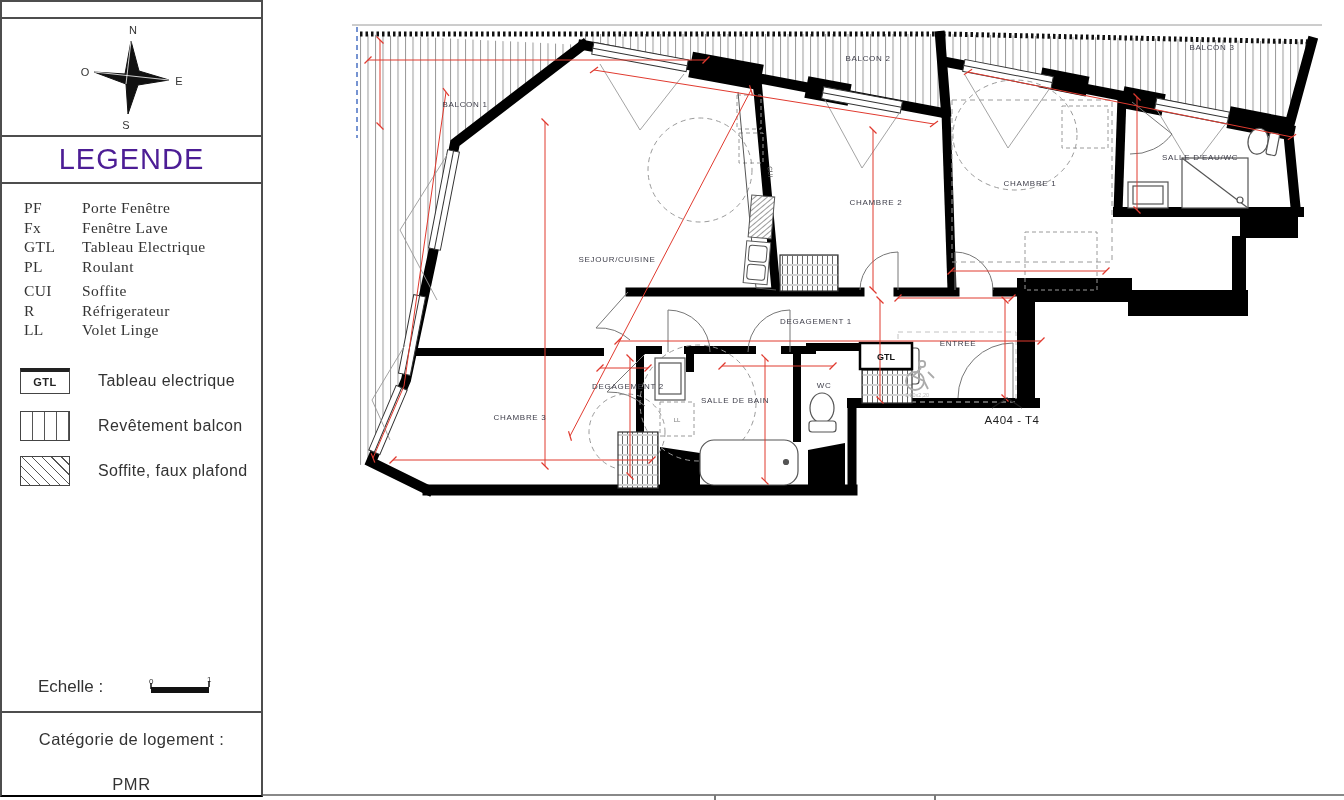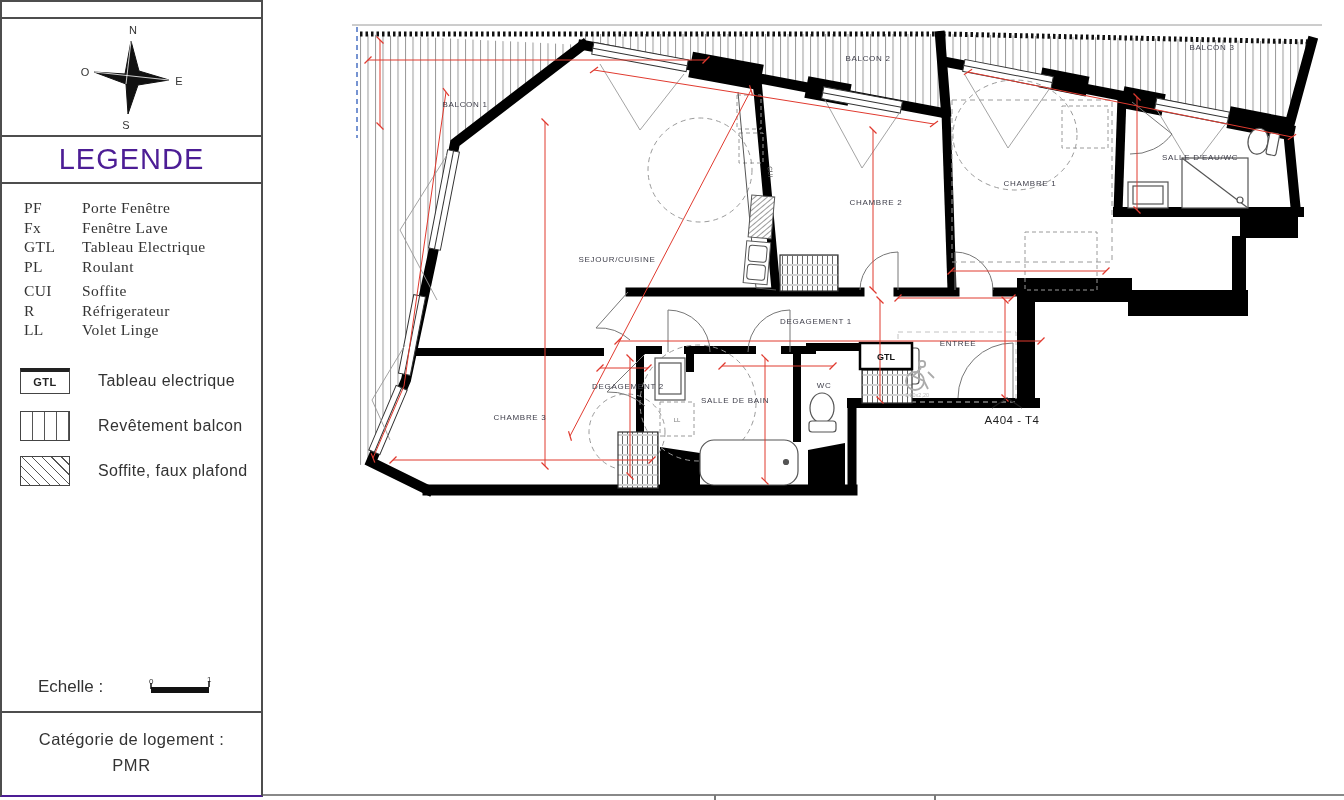--- a/index.html
+++ b/index.html
@@ -6,37 +6,37 @@
     font-family:"Liberation Sans",sans-serif;}
   #stage{position:relative;width:1344px;height:800px;background:#fff;}
   
   .panel{position:absolute;left:0;top:0;width:263px;height:797px;background:#fff;z-index:5;
     color:#3a3a3a;}
   .box{box-sizing:border-box;border:2px solid #4d4d4d;border-bottom:none;position:relative;background:#fff;}
   .b1{height:17px;}
   .b2{height:118px;}
   .b3{height:47px;display:flex;align-items:center;justify-content:center;}
   .b4{height:529px;}
-  .b5{height:86px;border-bottom:2px solid #4c1d95;text-align:center;}
+  .b5{height:86px;border-bottom:2px solid #000000;text-align:center;}
   .legend-title{font-size:29px;font-weight:400;letter-spacing:1px;color:#4c1d95;}
   .legrows{padding:14px 9px 0 22px;font-family:Liberation Serif, serif;}
   .lrow{display:flex;font-size:15.5px;letter-spacing:.4px;line-height:19.7px;color:#333;}
   .lrow .abbr{width:58px;flex:none;}
   .lrow.gap{margin-top:4px;}
   .symbols{padding:26px 0 0 18px;}
   .symrow{display:flex;align-items:center;margin-bottom:15px;height:30px;}
   .swatch{width:50px;height:24px;border:1.5px solid #444;box-sizing:border-box;flex:none;
     display:flex;align-items:center;justify-content:center;}
   .sw-gtl{border-top:4px solid #222;font-size:11px;font-weight:600;color:#222;letter-spacing:.5px;height:26px;}
   .sw-hatch{height:30px;background:repeating-linear-gradient(45deg,transparent 0 6px,#555 6px 7px);}
   .sw-vert{height:30px;background:repeating-linear-gradient(90deg,transparent 0 11px,#555 11px 12px);}
   .symlabel{font-size:16px;letter-spacing:.4px;margin-left:28px;color:#333;}
   .echelle{position:absolute;left:36px;bottom:14px;display:flex;align-items:flex-end;font-size:17px;color:#333;}
   .cat-label{font-size:16.5px;letter-spacing:.4px;margin-top:17px;color:#333;}
-  .cat-value{font-size:16.5px;letter-spacing:.6px;margin-top:7px;color:#333;}
+  .cat-value{font-size:16.5px;letter-spacing:.6px;margin-top:26px;color:#333;}
   svg text{font-family:"Liberation Sans",sans-serif;}
   .room-lbl{fill:#3e3e4a;font-size:8px;letter-spacing:.7px;}
   .tiny{fill:#b9b9b9;font-size:5.5px;}
 </style>
 </head>
 <body>
 
 <div id="stage">
 
   <svg width="1344" height="800" viewBox="0 0 1344 800" style="position:absolute;left:0;top:0;">

